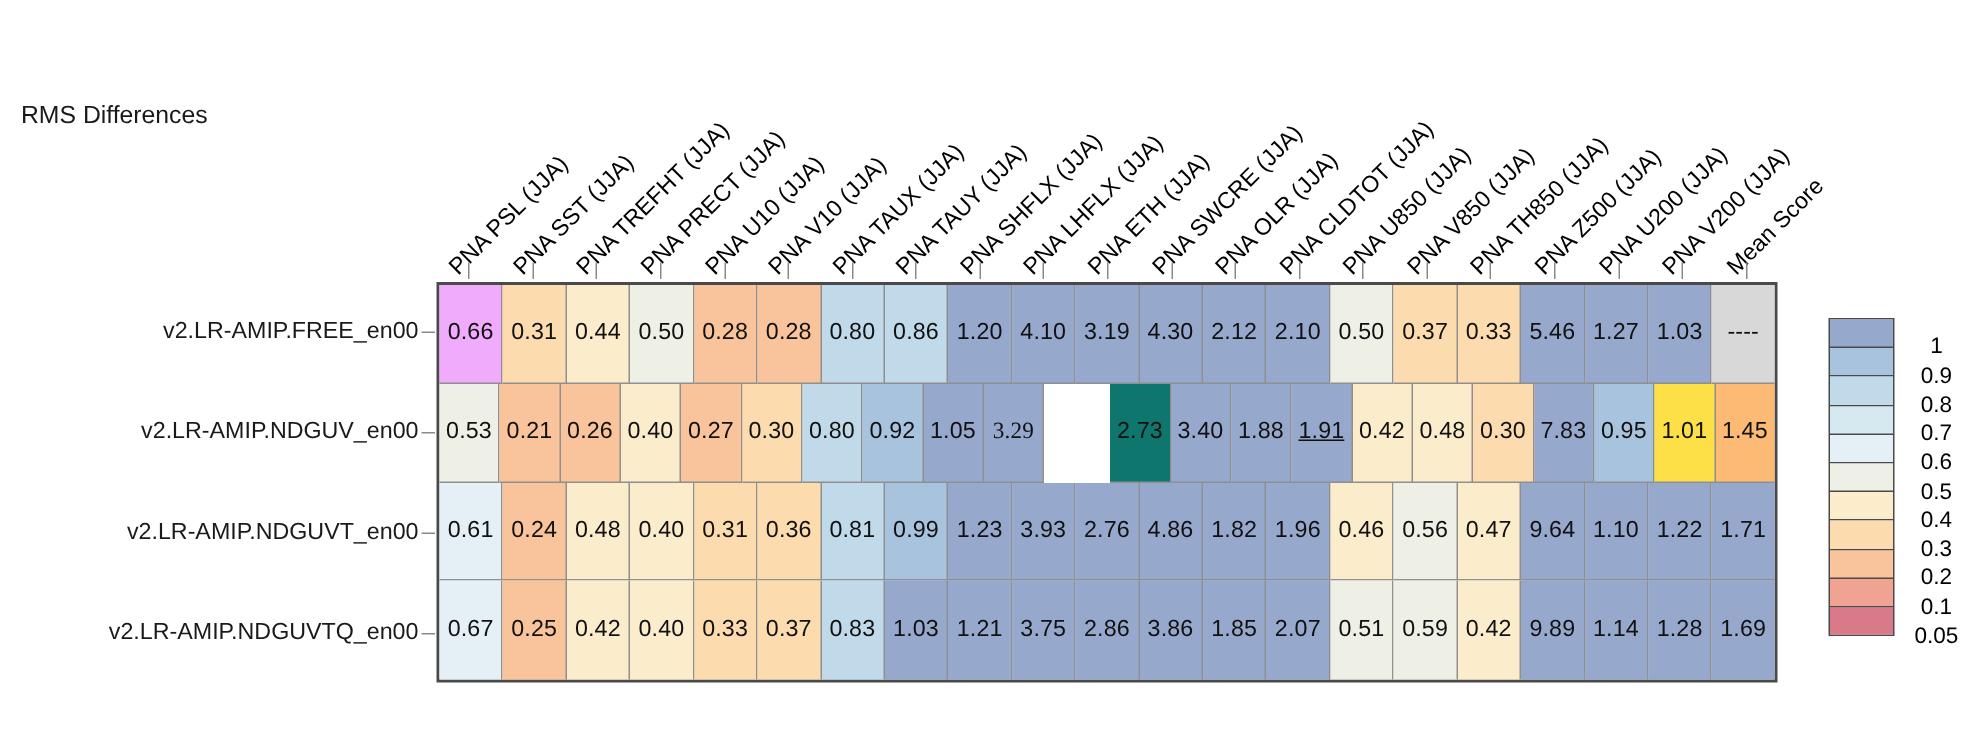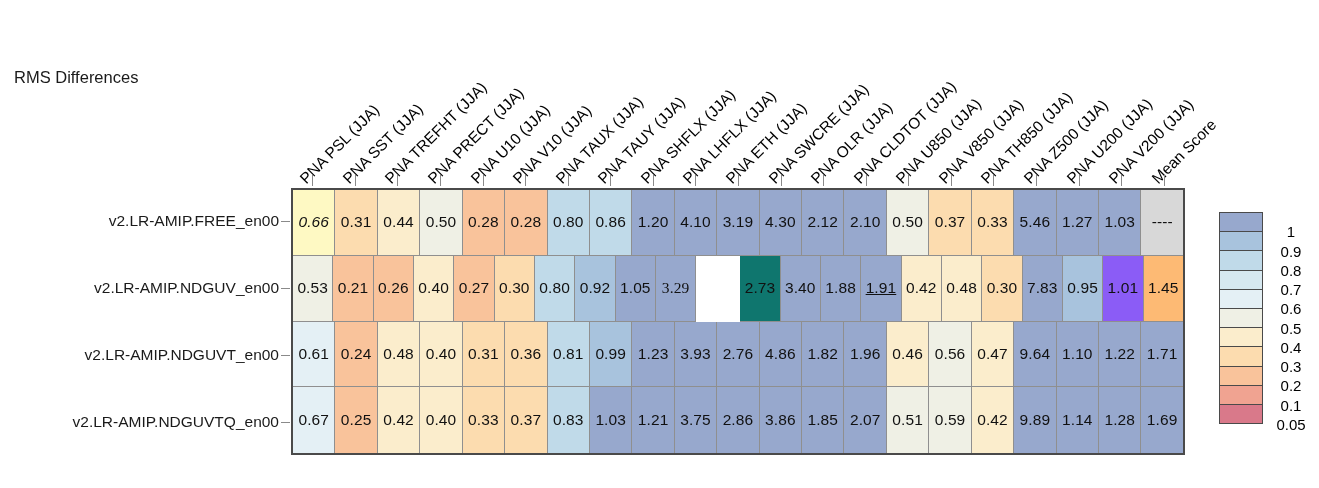--- a/index.html
+++ b/index.html
@@ -109,21 +109,21 @@
 
   <div id="rowlabels">
       <div class="rowlabel" style="top: 221.375px;">v2.LR-AMIP.FREE_en00</div>
       <div class="rowlabel" style="top: 288.125px;">v2.LR-AMIP.NDGUV_en00</div>
       <div class="rowlabel" style="top: 354.875px;">v2.LR-AMIP.NDGUVT_en00</div>
       <div class="rowlabel" style="top: 421.625px;">v2.LR-AMIP.NDGUVTQ_en00</div>
     </div>
 
   <div id="grid">
       <div class="grow">
-        <div class="cell" style="background: #fef9c3; font-style: italic;">0.66</div>
+        <div class="cell" style="background: #f0abfc;">0.66</div>
         <div class="cell" style="background: rgb(252, 220, 175);">0.31</div>
         <div class="cell" style="background: rgb(251, 237, 204);">0.44</div>
         <div class="cell" style="background: rgb(239, 240, 229);">0.50</div>
         <div class="cell" style="background: rgb(249, 195, 155);">0.28</div>
         <div class="cell" style="background: rgb(249, 195, 155);">0.28</div>
         <div class="cell" style="background: rgb(192, 218, 233);">0.80</div>
         <div class="cell" style="background: rgb(192, 218, 233);">0.86</div>
         <div class="cell" style="background: rgb(151, 168, 205);">1.20</div>
         <div class="cell" style="background: rgb(151, 168, 205);">4.10</div>
         <div class="cell" style="background: rgb(151, 168, 205);">3.19</div>
@@ -151,21 +151,21 @@
         <div class="cell" style="background: rgb(151, 168, 205); font-family: Liberation Serif, serif;">3.29</div>
         <div class="cell" style="background: #0f766e; margin-left: 44px;">2.73</div>
         <div class="cell" style="background: rgb(151, 168, 205);">3.40</div>
         <div class="cell" style="background: rgb(151, 168, 205);">1.88</div>
         <div class="cell" style="background: rgb(151, 168, 205); text-decoration: underline;">1.91</div>
         <div class="cell" style="background: rgb(251, 237, 204);">0.42</div>
         <div class="cell" style="background: rgb(251, 237, 204);">0.48</div>
         <div class="cell" style="background: rgb(252, 220, 175);">0.30</div>
         <div class="cell" style="background: rgb(151, 168, 205);">7.83</div>
         <div class="cell" style="background: rgb(168, 195, 221);">0.95</div>
-        <div class="cell" style="background: #8b5cf6;">1.01</div>
+        <div class="cell" style="background: #fde047;">1.01</div>
         <div class="cell" style="background: #fdba74;">1.45</div>
       </div>
       <div class="grow">
         <div class="cell" style="background: rgb(228, 240, 245);">0.61</div>
         <div class="cell" style="background: rgb(249, 195, 155);">0.24</div>
         <div class="cell" style="background: rgb(251, 237, 204);">0.48</div>
         <div class="cell" style="background: rgb(251, 237, 204);">0.40</div>
         <div class="cell" style="background: rgb(252, 220, 175);">0.31</div>
         <div class="cell" style="background: rgb(252, 220, 175);">0.36</div>
         <div class="cell" style="background: rgb(192, 218, 233);">0.81</div>

